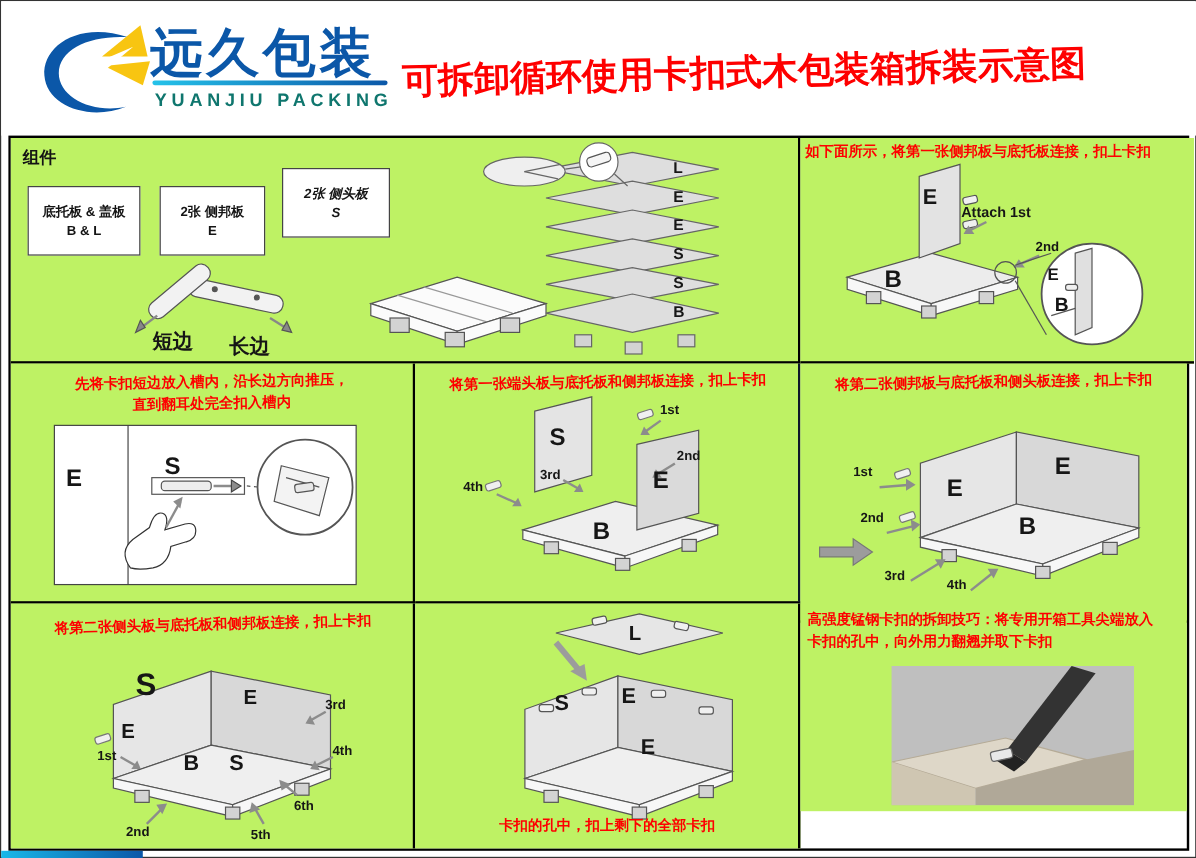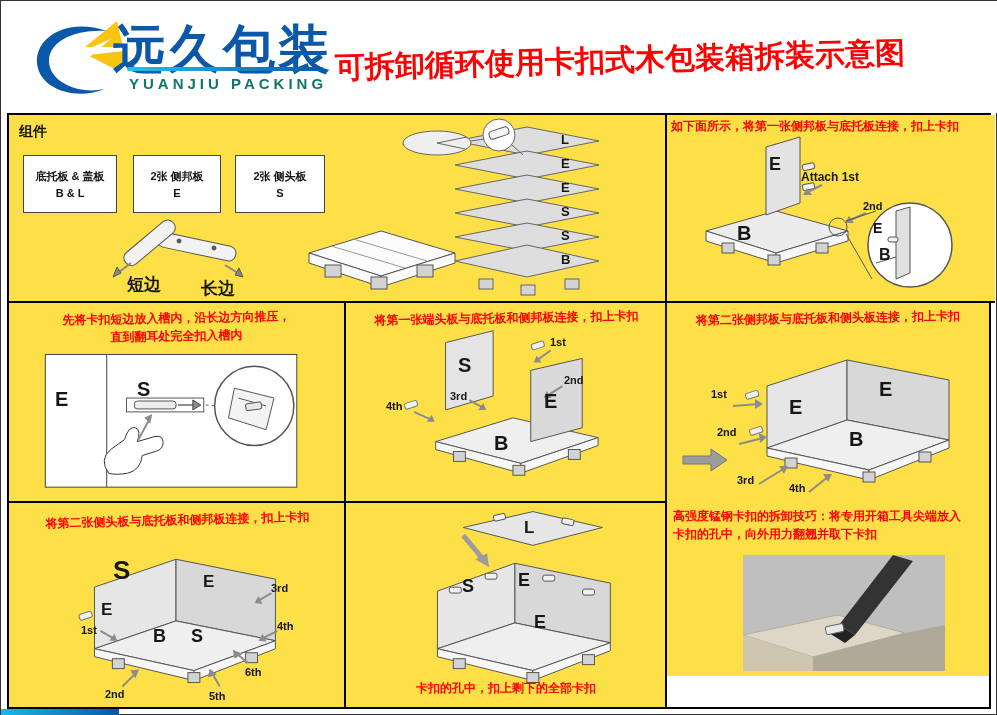--- a/index.html
+++ b/index.html
@@ -7,34 +7,34 @@
   body {
     position:relative; background:#ffffff; overflow:hidden;
     font-family:"Liberation Sans","DejaVu Sans",sans-serif;
     color:#141414;
   }
   .page { position:absolute; inset:0; border:1px solid #333; background:#fff; }
 
   
   .header { position:absolute; left:0; top:0; width:997px; height:112px; background:#fff; }
   .logo-swoosh { position:absolute; left:26px; top:8px; width:100px; height:95px; }
-  .brand-cn { position:absolute; left:112px; top:14px; font-size:52px; font-weight:bold;
+  .brand-cn { position:absolute; left:124px; top:14px; font-size:44px; font-weight:bold;
               color:#0b57a8; letter-spacing:3px; white-space:nowrap; }
   .brand-bar { position:absolute; left:126px; top:66px; width:196px; height:4px;
                background:linear-gradient(90deg,#25c2e9,#0b57a8); border-radius:2px; }
   .brand-en { position:absolute; left:128px; top:74px; font-size:15px; font-weight:bold;
               color:#0f766e; letter-spacing:4px; white-space:nowrap; }
   .main-title { position:absolute; left:334px; top:38px; width:660px; font-size:30px;
                 font-weight:bold; color:#fe0000; transform:rotate(-1.5deg);
                 white-space:nowrap; }
 
   
   .board { position:absolute; left:6px; top:112px; width:984px; height:596px;
            border:2px solid #000; background:#fff; }
-  .panel { position:absolute; background:#fde047; }
+  .panel { position:absolute; background:#bef264; }
   .p-components { left:0;   top:0;   width:658px; height:188px; border-right:2px solid #000; border-bottom:2px solid #000; }
   .p-step1      { left:658px; top:0;   width:328px; height:188px; border-bottom:2px solid #000; }
   .p-step2      { left:0;   top:188px; width:337px; height:200px; border-right:2px solid #000; border-bottom:2px solid #000; }
   .p-step3      { left:337px; top:188px; width:321px; height:200px; border-right:2px solid #0f172a; border-bottom:2px solid #000; }
   .p-step4      { left:658px; top:188px; width:322px; height:216px; border-bottom:2px solid #000; }
   .p-step5      { left:0;   top:388px; width:337px; height:204px; border-right:2px solid #000; }
   .p-step6      { left:337px; top:388px; width:321px; height:204px; border-right:2px solid #000; }
   .p-step7      { left:658px; top:388px; width:322px; height:173px; }
 
   .diagram { position:absolute; left:0; top:0; width:100%; height:100%; }
@@ -77,21 +77,21 @@
       <span class="comp-heading">组件</span>
 
       <div class="comp-box" style="left:14px;top:40px;width:94px;height:58px;">
         <span>底托板 &amp; 盖板</span>
         <span>B &amp; L</span>
       </div>
       <div class="comp-box" style="left:124px;top:40px;width:88px;height:58px;">
         <span>2张 侧邦板</span>
         <span>E</span>
       </div>
-      <div class="comp-box" style="left:226px;top:40px;width:90px;height:58px;">
+      <div class="comp-box" style="left:226px;top:25px;width:90px;height:58px;font-style:italic;">
         <span>2张  侧头板</span>
         <span>S</span>
       </div>
 
       <svg class="diagram" viewBox="0 0 656 186">
 
         <g stroke="#555" fill="#f2f2f2">
           <rect x="150" y="116" width="80" height="15" rx="7" transform="rotate(12 150 116)"></rect>
           <rect x="112" y="142" width="62" height="15" rx="7" transform="rotate(-40 112 142)"></rect>
           <circle cx="170" cy="126" r="2" fill="#555"></circle>
@@ -137,21 +137,21 @@
       </svg>
 
       <span class="letter" style="left:552px;top:18px;font-size:13px;">L</span>
       <span class="letter" style="left:552px;top:42px;font-size:13px;">E</span>
       <span class="letter" style="left:552px;top:66px;font-size:13px;">E</span>
       <span class="letter" style="left:552px;top:90px;font-size:13px;">S</span>
       <span class="letter" style="left:552px;top:114px;font-size:13px;">S</span>
       <span class="letter" style="left:552px;top:138px;font-size:13px;">B</span>
 
       <span class="buckle-label" style="left:118px;top:158px;">短边</span>
-      <span class="buckle-label" style="left:182px;top:162px;margin-left:10px;">长边</span>
+      <span class="buckle-label" style="left:182px;top:162px;">长边</span>
     </section>
 
     <section class="panel p-step1">
       <span class="note" style="left:4px;top:4px;">如下面所示，将第一张侧邦板与底托板连接，扣上卡扣</span>
 
       <svg class="diagram" viewBox="0 0 322 186">
         <g stroke="#555">
           <polygon points="36,116 106,96 178,116 106,138" fill="#ececec"></polygon>
           <polygon points="36,116 36,126 106,148 106,138" fill="#f7f7f7"></polygon>
           <polygon points="178,116 178,126 106,148 106,138" fill="#f7f7f7"></polygon>

